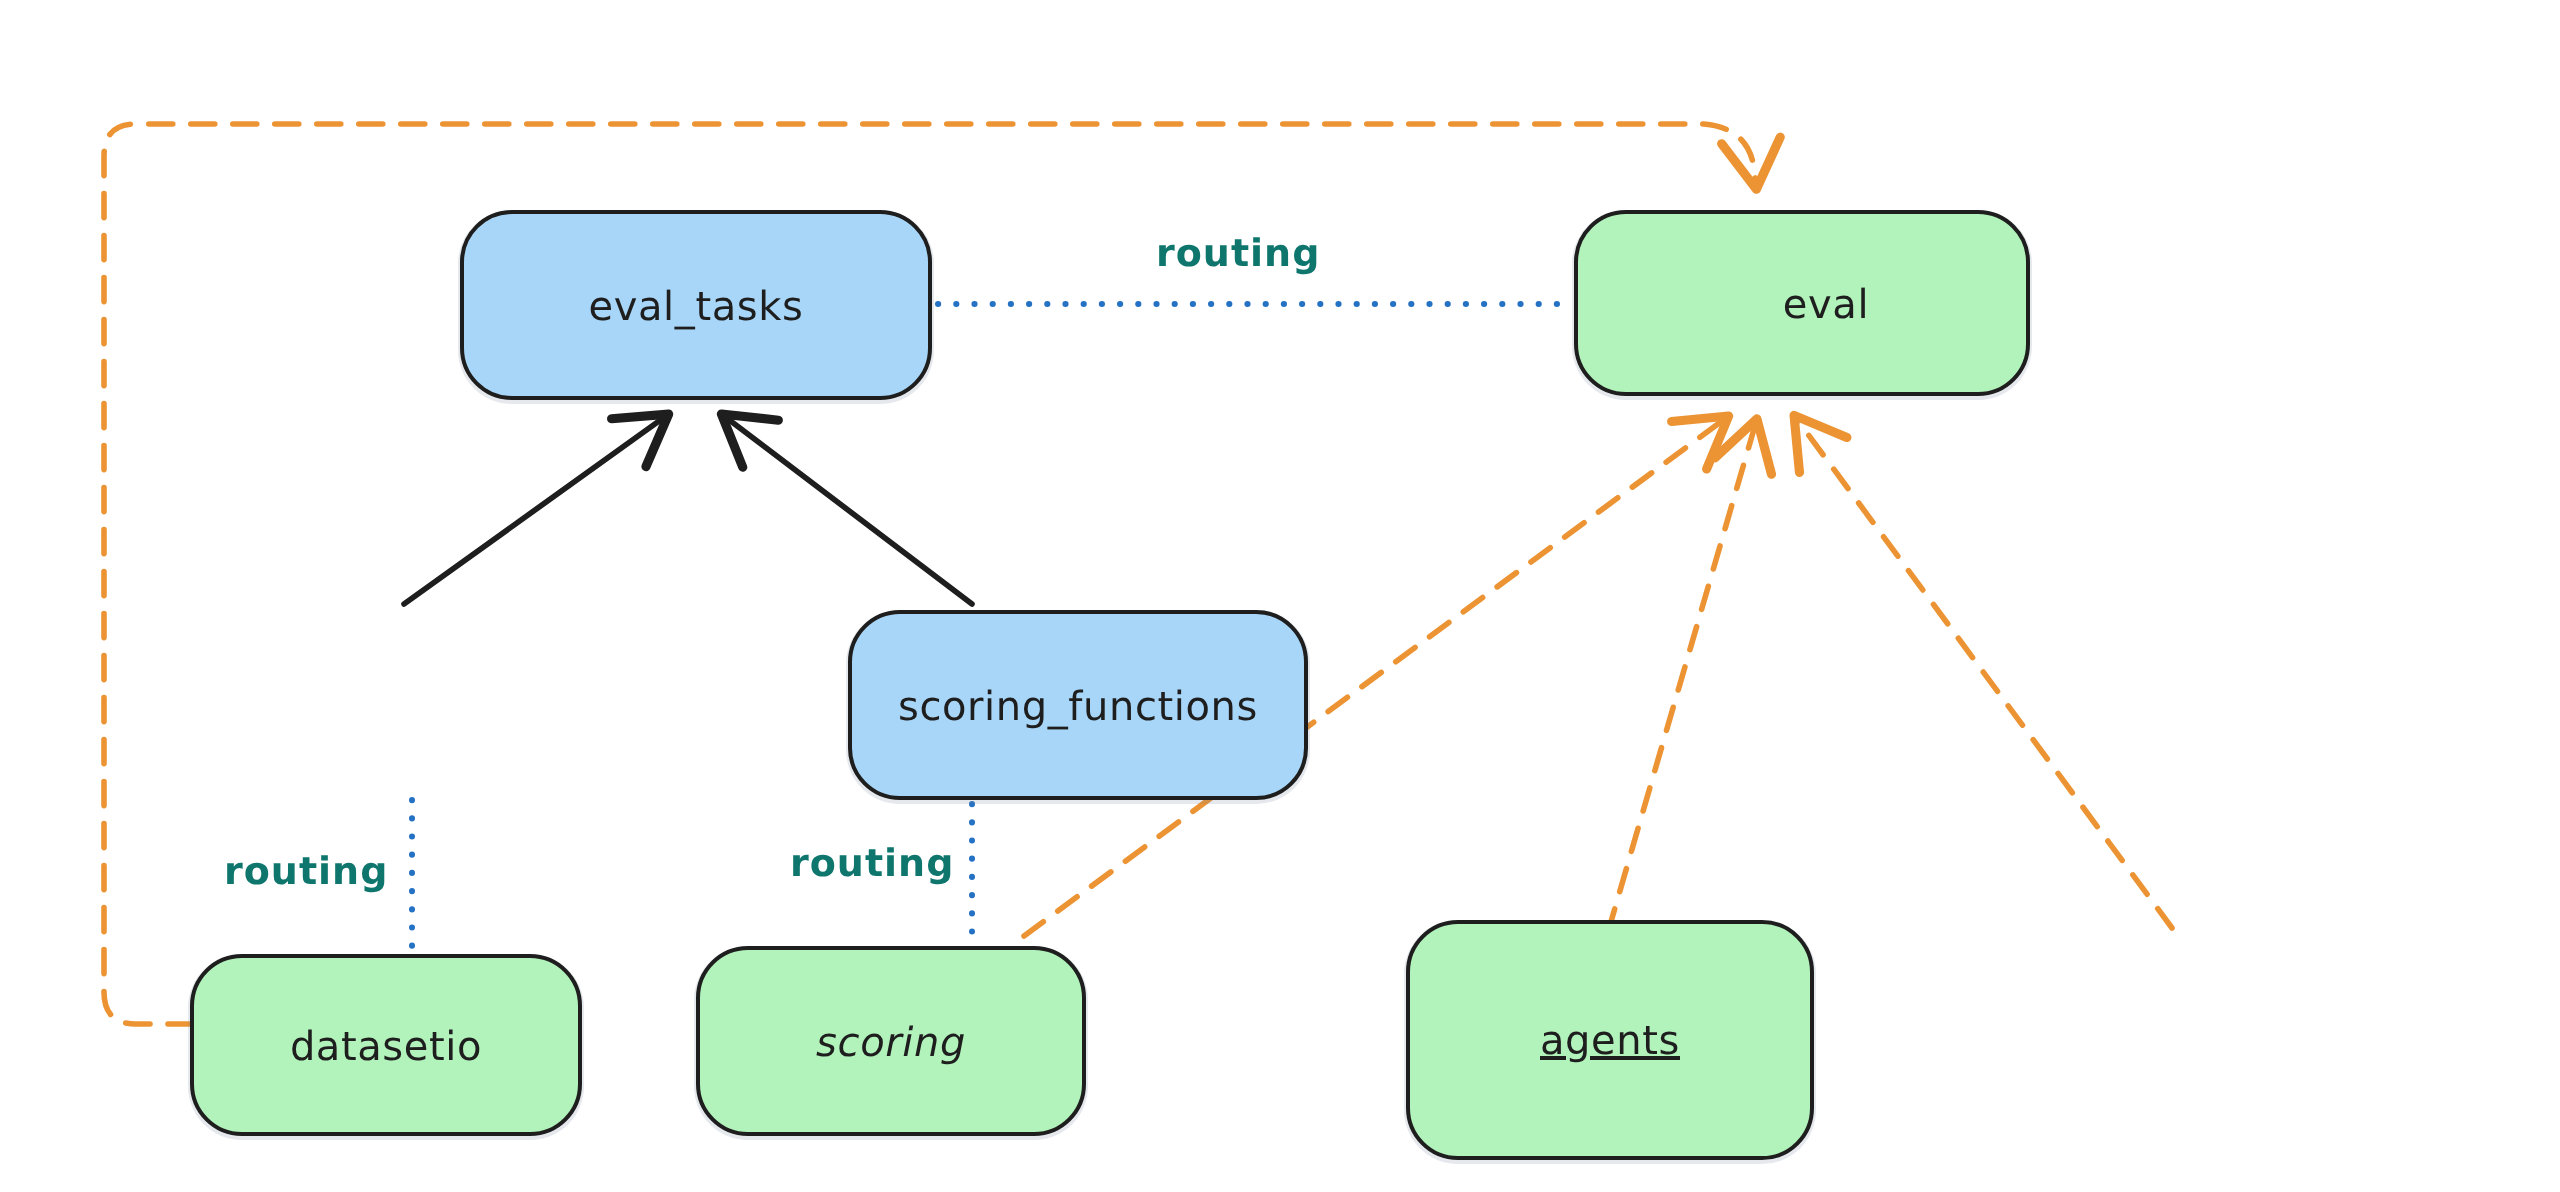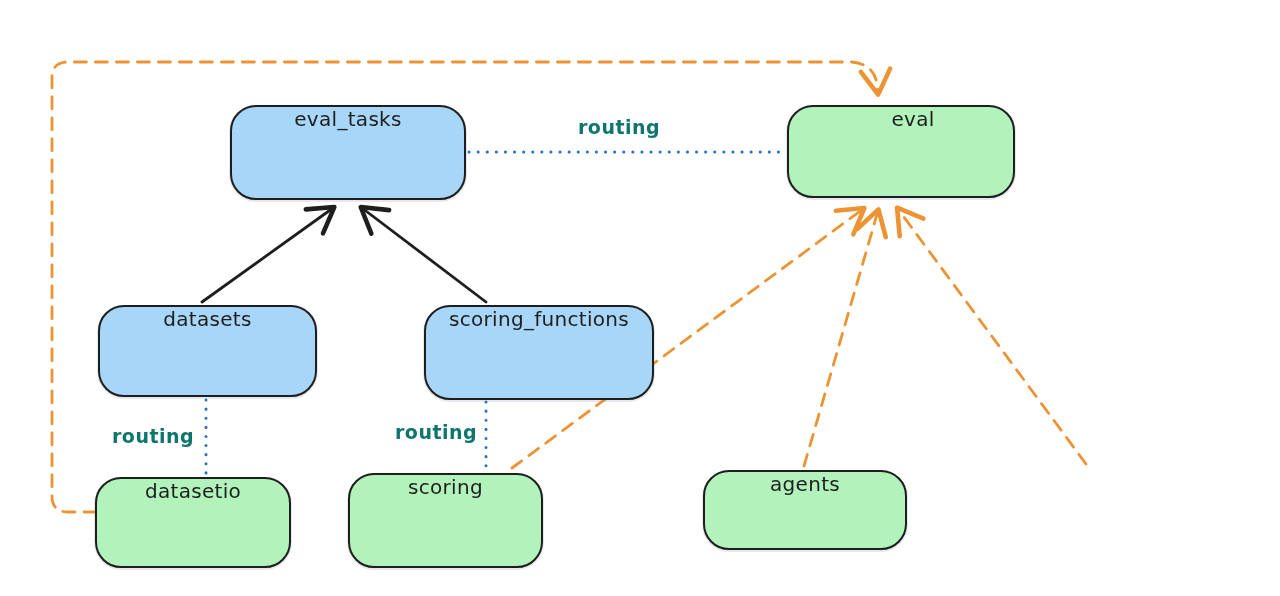--- a/index.html
+++ b/index.html
@@ -19,36 +19,37 @@
     position: absolute;
     left: 0; top: 0;
     width: 1280px; height: 596px;
   }
   .node {
     position: absolute;
     box-sizing: border-box;
     border: 2.6px solid #1e1e1e;
     border-radius: 26px;
     display: flex;
+    align-items: center;
     justify-content: center;
     color: #1e1e1e;
     font-size: 20px;
     letter-spacing: 0.3px;
     box-shadow: 0 1px 0 1px rgba(110,130,150,0.18);
   }
   .node.blue  { background: #a8d6f8; }
   .node.green { background: #b2f2bb; }
 
   .pos-eval-tasks        { left: 230px; top: 105px; width: 236px; height: 95px; }
   .pos-eval              { left: 787px; top: 105px; width: 228px; height: 93px; padding-left: 24px; }
   .pos-datasets          { left:  98px; top: 305px; width: 219px; height: 92px; }
   .pos-scoring-functions { left: 380px; top: 305px; width: 230px; height: 95px; margin-left: 44px; }
   .pos-datasetio         { left:  95px; top: 477px; width: 196px; height: 91px; border-radius: 26px; }
-  .pos-scoring           { left: 348px; top: 473px; width: 195px; height: 95px; }
-  .pos-agents            { left: 703px; top: 470px; width: 204px; height: 80px; }
+  .pos-scoring           { left: 348px; top: 473px; width: 195px; height: 95px; font-style: italic; }
+  .pos-agents            { left: 703px; top: 460px; width: 204px; height: 120px; text-decoration: underline; }
   .pos-inference         { left: 977px; top: 467px; width: 198px; height: 93px; }
 
   .routing-label {
     position: absolute;
     color: #0f766e;
     font-size: 19px;
     font-weight: bold;
     letter-spacing: 0.5px;
   }
   .pos-routing-top  { left: 578px; top: 116px; }
@@ -82,23 +83,20 @@
     <path d="M 804 466 L 878 211" fill="none" stroke="#ec9434" stroke-width="2.8" stroke-linecap="round" stroke-dasharray="12 9" marker-end="url(#arrow-orange)"></path>
     <path d="M 1086 464 L 898 209" fill="none" stroke="#ec9434" stroke-width="2.8" stroke-linecap="round" stroke-dasharray="12 9" marker-end="url(#arrow-orange)"></path>
   </svg>
 
   <div class="node blue pos-eval-tasks">
     <span>eval_tasks</span>
   </div>
   <div class="node green pos-eval">
     <span>eval</span>
   </div>
-  <div class="node blue pos-datasets">
-    <span>datasets</span>
-  </div>
   <div class="node blue pos-scoring-functions">
     <span>scoring_functions</span>
   </div>
   <div class="node green pos-datasetio">
     <span>datasetio</span>
   </div>
   <div class="node green pos-scoring">
     <span>scoring</span>
   </div>
   <div class="node green pos-agents">

